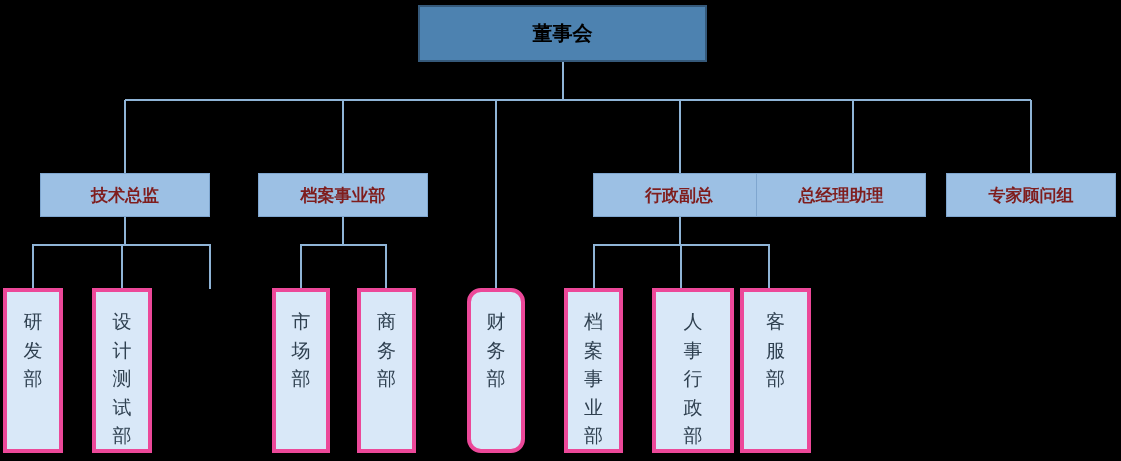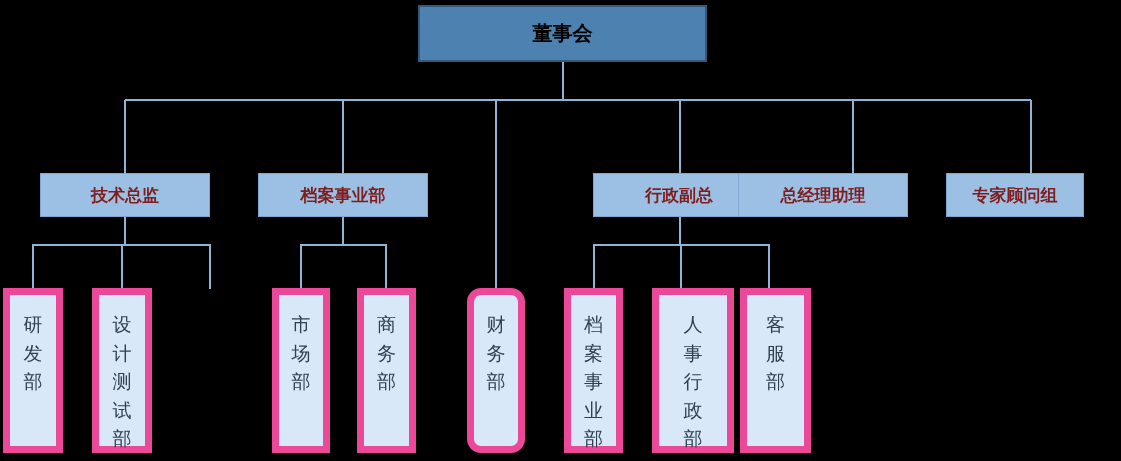--- a/index.html
+++ b/index.html
@@ -49,21 +49,21 @@
     background: #9cc0e4;
     border: 1px solid #7fa6cf;
     color: #7f1d1d;
     font-size: 17px;
     font-weight: bold;
   }
   .lvl3 {
     top: 288px;
     height: 165px;
     background: #d9e8f8;
-    border: 7px solid #ec4899;
+    border: 4px solid #ec4899;
     color: #2f4050;
     font-size: 19px;
     align-items: flex-start;
     padding-top: 16px;
   }
   .vtext {
     display: inline-block;
     width: 1.12em;
     word-break: break-all;
     line-height: 1.5;
@@ -91,24 +91,24 @@
 
   <div class="node lvl2" style="left:40px; width:170px;">
     <span>技术总监</span>
   </div>
   <div class="node lvl2" style="left:258px; width:170px;">
     <span>档案事业部</span>
   </div>
   <div class="node lvl2" style="left:593px; width:172px;">
     <span>行政副总</span>
   </div>
-  <div class="node lvl2" style="left:738px; width:170px;">
+  <div class="node lvl2" style="left:756px; width:170px;">
     <span>总经理助理</span>
   </div>
-  <div class="node lvl2" style="left:946px; width:138px;justify-content:center;">
+  <div class="node lvl2" style="left:946px; width:170px;justify-content:center;">
     <span>专家顾问组</span>
   </div>
 
   <div class="node lvl3" style="left:3px; width:60px;">
     <span class="vtext">研发部</span>
   </div>
   <div class="node lvl3" style="left:92px; width:60px;">
     <span class="vtext">设计测试部</span>
   </div>
   <div class="node lvl3" style="left:272px; width:58px;">

